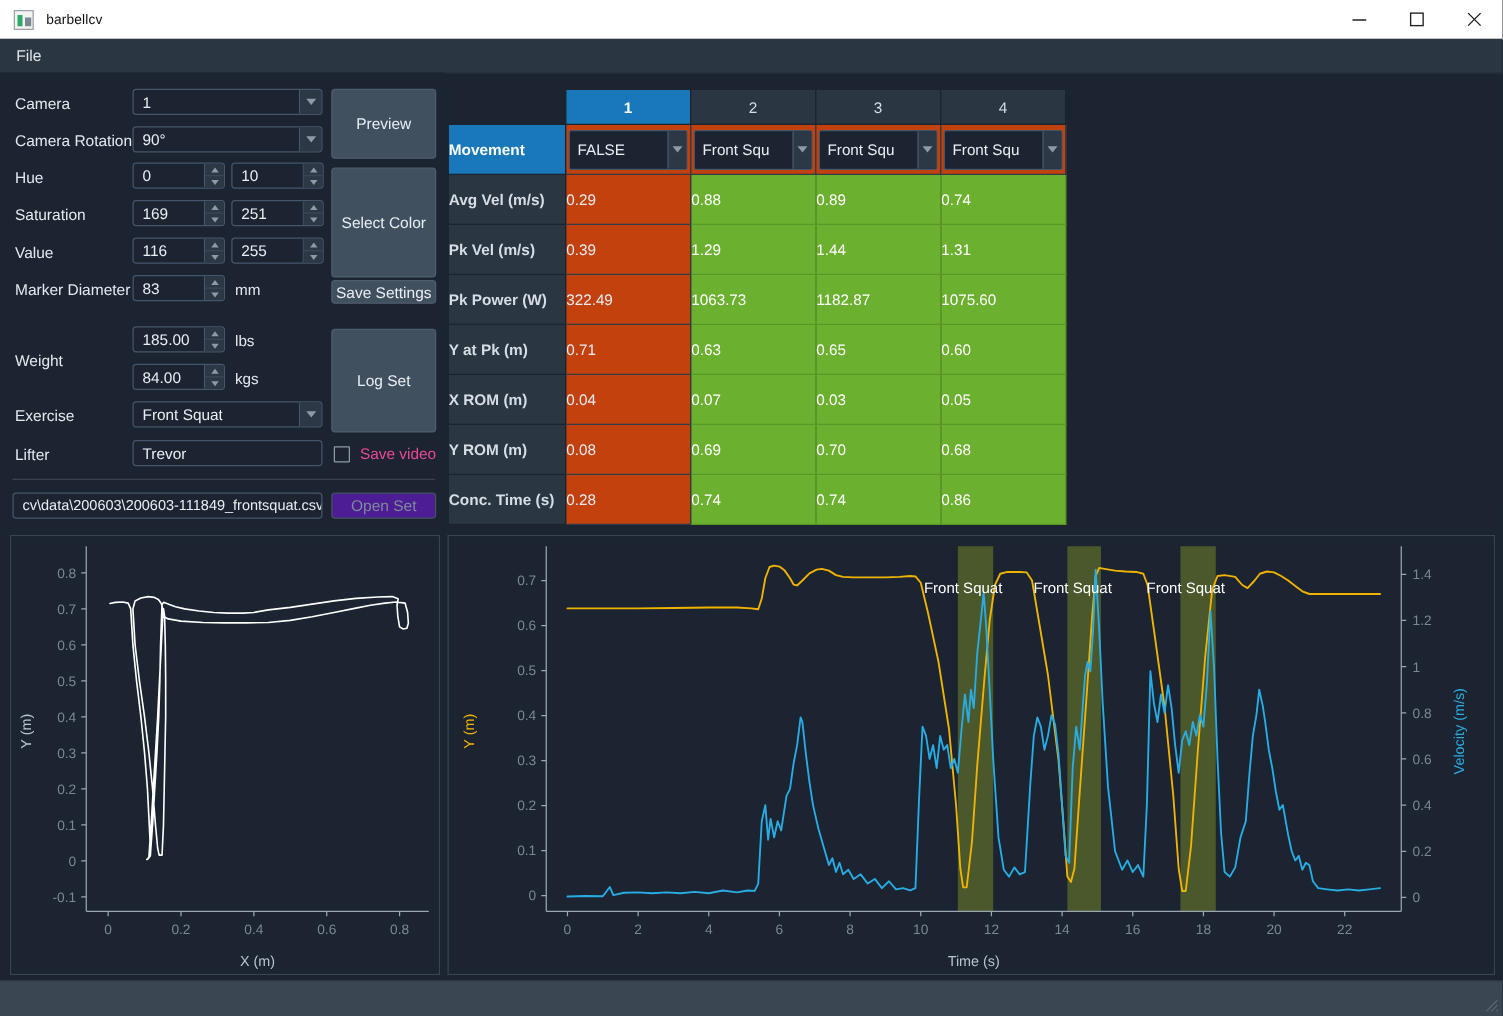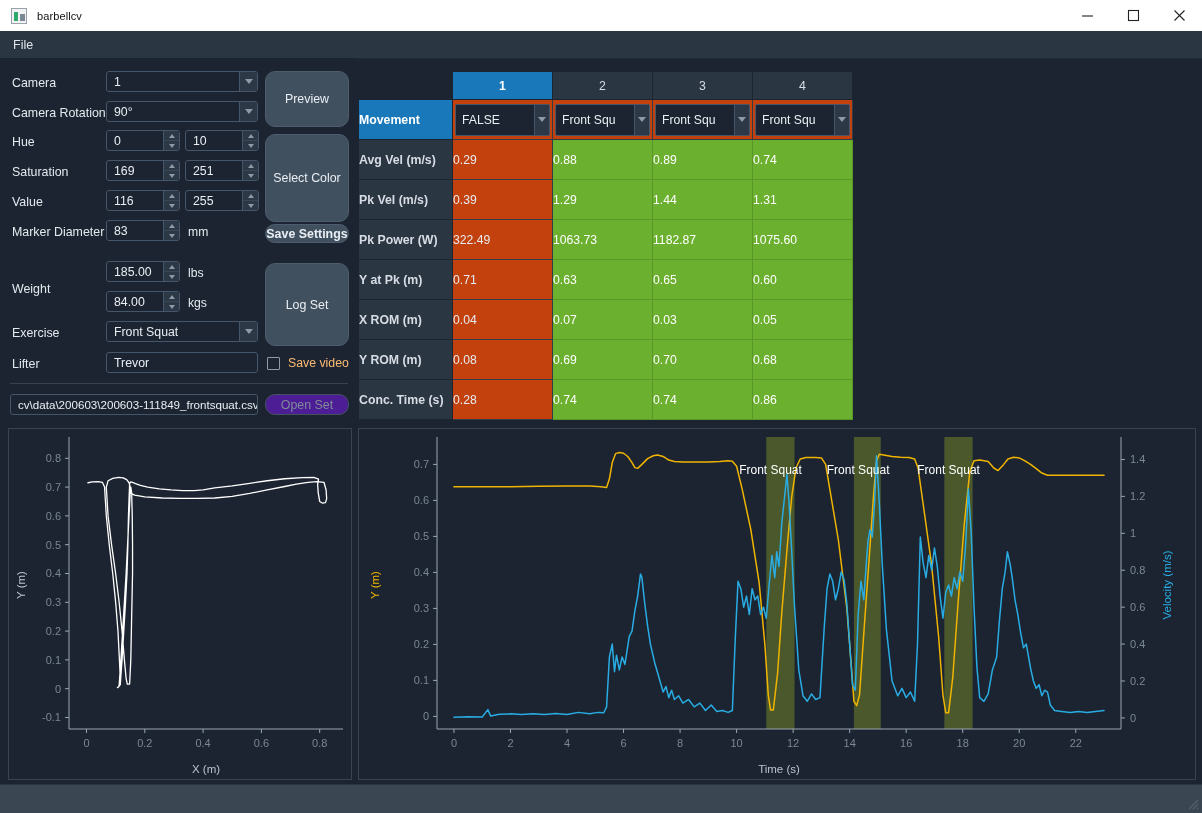--- a/index.html
+++ b/index.html
@@ -58,32 +58,32 @@
     border-left:1px solid #46566a;background:#2c3846;
     display:flex;flex-direction:column;border-radius:0 2px 2px 0;
   }
   .spin .sb{flex:1;display:flex;align-items:center;justify-content:center;}
   .spin .sb:first-child{border-bottom:1px solid #3a4757;}
   .caret-u2{width:0;height:0;border-left:3.5px solid transparent;border-right:3.5px solid transparent;border-bottom:4.5px solid #8e9aa8;}
   .caret-d2{width:0;height:0;border-left:3.5px solid transparent;border-right:3.5px solid transparent;border-top:4.5px solid #8e9aa8;}
 
   .btn{
     position:absolute;box-sizing:border-box;
-    background:#41505f;border:1px solid #4d5d6e;border-radius:10px;
+    background:#41505f;border:1px solid #4d5d6e;border-radius:3px;
     color:#e9eef4;font-size:12.4px;
     display:flex;align-items:center;justify-content:center;text-align:center;
   }
   .btn.disabled{color:#7e8b99;background:#4c1d95;border-color:#44525f;}
 
   .unit{position:absolute;font-size:12.2px;color:#e4e9ef;}
   .hrule{position:absolute;height:1px;background:#38414c;}
 
   .chk-wrap{position:absolute;display:flex;align-items:center;}
   .chk-box{width:13px;height:13px;box-sizing:border-box;border:1px solid #8f9aa7;background:#1b2430;border-radius:1px;}
-  .chk-lab{margin-left:8px;font-size:12.3px;color:#fdba74;}
+  .chk-lab{margin-left:8px;font-size:12.3px;color:#ec4899;}
 
   
   .tblarea{position:absolute;left:358px;top:72px;width:844px;height:348px;background:#1b2430;}
   .tbl{position:absolute;left:0;top:0;border-collapse:collapse;table-layout:fixed;}
   .tbl td,.tbl th{padding:0;margin:0;}
   .colhdr{
     height:27px;background:#2b3643;color:#d7dde5;font-size:12.3px;font-weight:normal;
     text-align:center;border:1px solid #1b2430;border-top:none;
   }
   .colhdr.sel{background:#1878b9;color:#ffffff;font-weight:bold;}
@@ -295,21 +295,21 @@
 
     <div class="hrule" style="left:10px;top:325px;width:338px;"></div>
 
     <div class="field" style="left:10px;top:336px;width:248px;height:21px;">
       <span class="txt" style="font-size:11.6px;">cv\data\200603\200603-111849_frontsquat.csv</span>
     </div>
     <div class="btn disabled" style="left:265px;top:336px;width:84px;height:21px;">Open Set</div>
 
     <div class="btn" style="left:265px;top:13px;width:84px;height:56px;">Preview</div>
     <div class="btn" style="left:265px;top:76px;width:84px;height:88px;">Select Color</div>
-    <div class="btn" style="left:265px;top:166px;width:84px;height:19px;font-weight:bold;">Save Settings</div>
+    <div class="btn" style="left:265px;top:166px;width:84px;height:19px;">Save Settings</div>
     <div class="btn" style="left:265px;top:205px;width:84px;height:83px;">Log Set</div>
   </div>
 
   <div class="tblarea">
     <table class="tbl">
       <colgroup>
         <col style="width:94px">
           <col style="width:100px">
           <col style="width:100px">
           <col style="width:100px">

